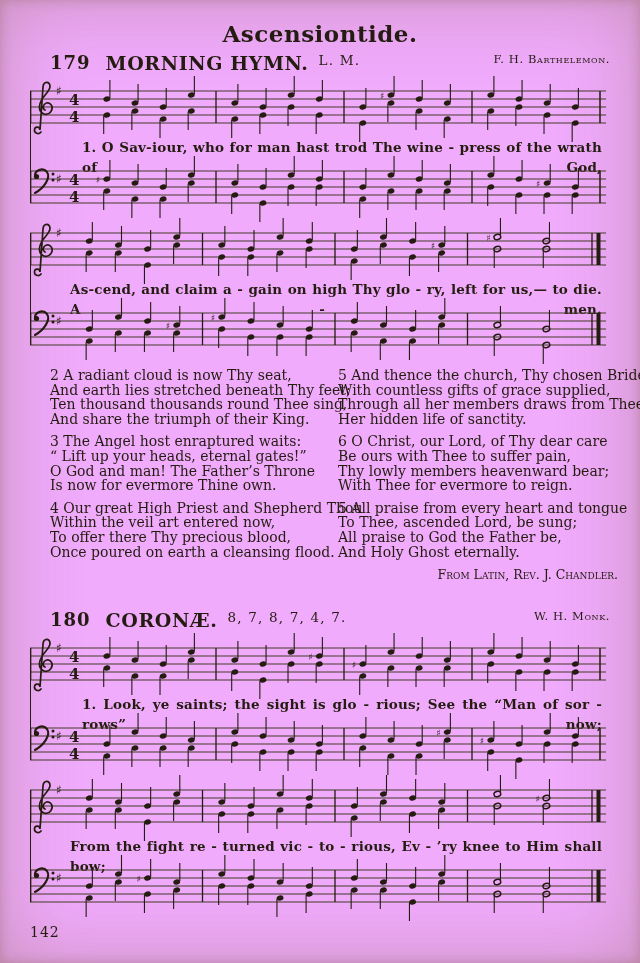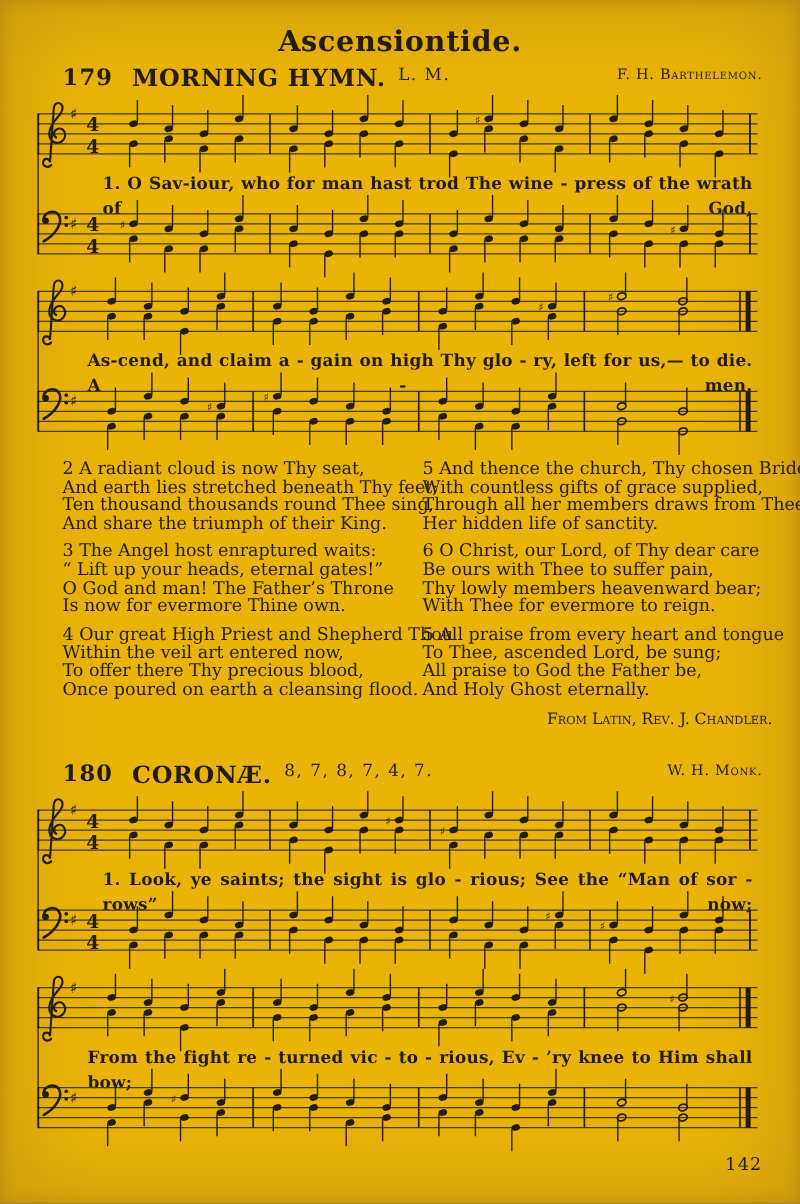--- a/index.html
+++ b/index.html
@@ -1,18 +1,18 @@
 <!DOCTYPE html>
 <html><head>
 <meta charset="utf-8">
 <style>
   html,body{margin:0;padding:0;background:#777;}
   .page{
     width:640px;height:963px;margin:0 auto;position:relative;overflow:hidden;
-    background:#eab308;
+    background:#f0abfc;
     box-shadow:inset 0 0 80px rgba(112,82,32,.30), inset 0 0 12px rgba(90,60,20,.25);
     color:#241c10;font-family:"DejaVu Serif", serif;
   }
   .inner{padding:20px 30px 0 30px;}
   .running-head{text-align:center;font-size:23px;font-weight:bold;letter-spacing:.5px;margin-bottom:5px;}
   .hymn-head{display:flex;align-items:flex-start;padding-left:20px;margin:2px 0 3px 0;}
   .hymn-num{font-size:18px;font-weight:bold;letter-spacing:1px;}
   .hymn-title{font-size:19px;font-weight:bold;margin-left:15px;letter-spacing:.6px;}
   .hymn-meter{font-size:13.5px;margin-left:10px;letter-spacing:1.2px;}
   .composer{margin-left:auto;font-size:11.5px;font-variant:small-caps;letter-spacing:.6px;}
@@ -25,21 +25,21 @@
     padding:0 8px 0 52px;letter-spacing:.2px;
   }
   .lyrics.second{padding-left:40px;}
   .verses{display:flex;padding:9px 0 0 20px;}
   .vcol{width:288px;}
   .vcol.right{width:282px;}
   .verse{margin-bottom:8px;}
   .vline{font-size:14px;line-height:14.6px;white-space:nowrap;}
   .attr{text-align:right;font-size:12.5px;font-variant:small-caps;margin-top:2px;padding-right:2px;}
   .h180{margin-top:27px;}
-  .pagenum{text-align:right;font-size:14px;margin-top:8px;letter-spacing:1px;}
+  .pagenum{text-align:left;font-size:14px;margin-top:8px;letter-spacing:1px;}
 </style>
 </head>
 <body>
 
 <div class="page">
   <div class="inner">
 
     <div class="running-head">Ascensiontide.</div>
 
     <div class="hymn-head">

